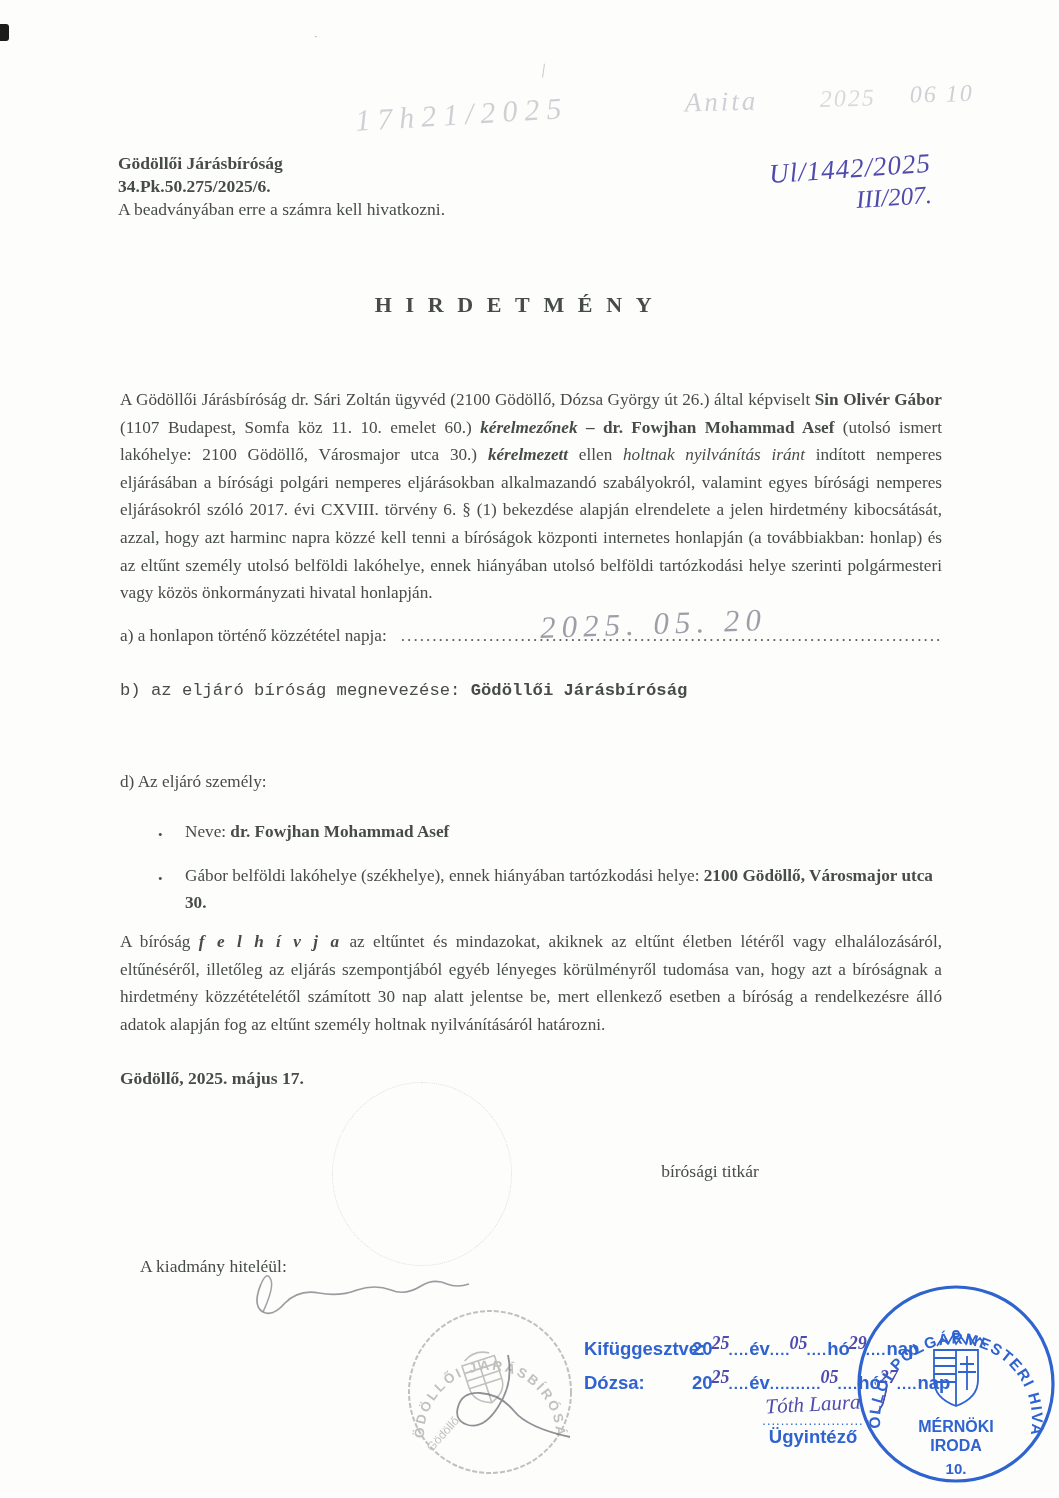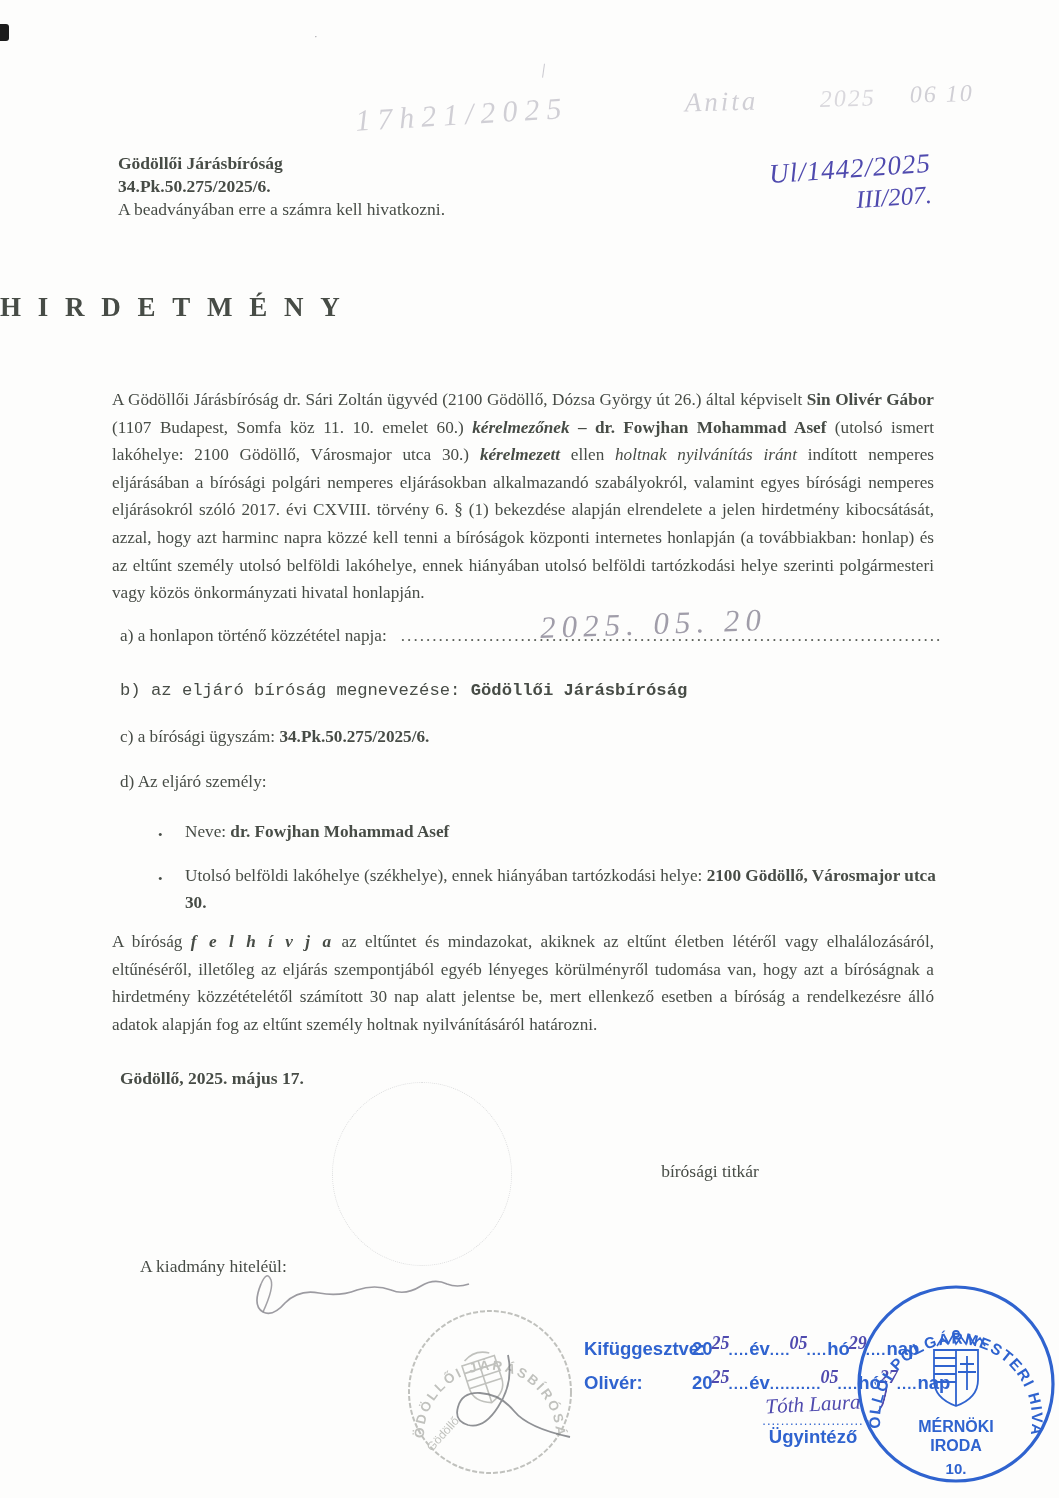--- a/index.html
+++ b/index.html
@@ -28,24 +28,24 @@
   .pn-4{left:555px;top:6px;font-size:24px;letter-spacing:2px;}
   
   .header{position:absolute;left:118px;top:152px;font-size:17.5px;line-height:23px;}
   .header .b{font-weight:bold;}
   
   .registry{position:absolute;left:770px;top:150px;width:260px;
     color:var(--blue-pen,#5a52ae);font-style:italic;transform:rotate(-4deg);}
   .registry .l1{font-size:27px;letter-spacing:1px;}
   .registry .l2{font-size:25px;margin-left:85px;margin-top:2px;}
   
-  .title{position:absolute;left:0;top:292px;width:1040px;
-    font-size:27px;font-weight:bold;letter-spacing:0.62em;margin:0;}
-  
-  .para{position:absolute;left:112px;width:822px;font-size:17.2px;line-height:27.6px;
+  .title{position:absolute;left:0;top:292px;width:1040px;text-align:center;
+    font-size:22px;font-weight:bold;letter-spacing:0.62em;margin:0;}
+  
+  .para{position:absolute;left:120px;width:822px;font-size:17.2px;line-height:27.6px;
     text-align:justify;margin:0;}
   .para1{top:386px;}
   .para2{top:928px;}
   .bi{font-weight:bold;font-style:italic;}
   .it{font-style:italic;}
   .b{font-weight:bold;}
   .felhivja{letter-spacing:2px;}
   .item{position:absolute;left:120px;width:822px;font-size:17.2px;white-space:nowrap;}
   .item-a{top:626px;display:flex;align-items:baseline;}
   .item-a .dots{flex:1;overflow:hidden;white-space:nowrap;letter-spacing:2px;margin-left:14px;color:#5a5f58;}
@@ -124,35 +124,32 @@
   <div class="item item-a">
     <span>a) a honlapon történő közzététel napja:</span>
     <span class="dots">...........................................................................................................</span>
   </div>
   <div class="hw-date">2025. 05. 20</div>
 
   <div class="item item-b">
     <span>b) az eljáró bíróság megnevezése: </span><span class="b">Gödöllői Járásbíróság</span>
   </div>
 
-  <div class="item item-c">
-    <span>c) a bírósági ügyszám: </span><span class="b">34.Pk.50.275/2025/6.</span>
-  </div>
 
   <div class="item item-d">
     <span>d) Az eljáró személy:</span>
   </div>
 
   <div class="bullet bullet1">
     <span class="marker">•</span>
     <span class="btext"><span>Neve: </span><span class="b">dr. Fowjhan Mohammad Asef</span></span>
   </div>
   <div class="bullet bullet2">
     <span class="marker">•</span>
-    <span class="btext"><span>Utolsó belföldi lakóhelye (székhelye), ennek hiányában tartózkodási helye: </span><span class="b">2100 Gödöllő, Városmajor utca 30.</span></span>
+    <span class="btext"><span>Gábor belföldi lakóhelye (székhelye), ennek hiányában tartózkodási helye: </span><span class="b">2100 Gödöllő, Városmajor utca 30.</span></span>
   </div>
 
   <p class="para para2"><span>A bíróság </span><span class="bi felhivja">f e l h í v j a</span><span> az eltűntet és mindazokat, akiknek az eltűnt életben létéről vagy elhalálozásáról, eltűnéséről, illetőleg az eljárás szempontjából egyéb lényeges körülményről tudomása van, hogy azt a bíróságnak a hirdetmény közzétételétől számított 30 nap alatt jelentse be, mert ellenkező esetben a bíróság a rendelkezésre álló adatok alapján fog az eltűnt személy holtnak nyilvánításáról határozni.</span></p>
 
   <div class="dateline">Gödöllő, 2025. május 17.</div>
 
   <div class="sig-block">
     <div>bírósági titkár</div>
   </div>
 
@@ -178,21 +175,21 @@
       </g>
     </g>
     <path d="M128,55 q6,28 -10,52 q-14,22 -30,18 q-14,-4 -10,-18 q4,-15 22,-14 q20,1 34,18 q14,17 56,26" fill="none" stroke="#73757a" stroke-width="1.8" opacity="0.8"></path>
   </svg>
 
   <div class="posting">
     <div class="row">
       <span class="lbl">Kifüggesztve:</span><span>20</span><span class="hw-num">25</span><span class="dots">....</span><span>év</span><span class="dots">....</span><span class="hw-num">05</span><span class="dots">....</span><span>hó</span><span class="hw-num">29</span><span class="dots">....</span><span>nap</span>
     </div>
     <div class="row">
-      <span class="lbl">Olivér:</span><span>20</span><span class="hw-num">25</span><span class="dots">....</span><span>év</span><span class="dots">..........</span><span class="hw-num">05</span><span class="dots">....</span><span>hó</span><span class="hw-num">27</span><span class="dots">....</span><span>nap</span>
+      <span class="lbl">Dózsa:</span><span>20</span><span class="hw-num">25</span><span class="dots">....</span><span>év</span><span class="dots">..........</span><span class="hw-num">05</span><span class="dots">....</span><span>hó</span><span class="hw-num">27</span><span class="dots">....</span><span>nap</span>
       <span class="pen-stroke"></span>
     </div>
   </div>
 
   <div class="clerk">
     <span class="hw-name">Tóth Laura</span>
     <span class="dotline">......................</span>
     <span class="role">Ügyintéző</span>
   </div>
 

